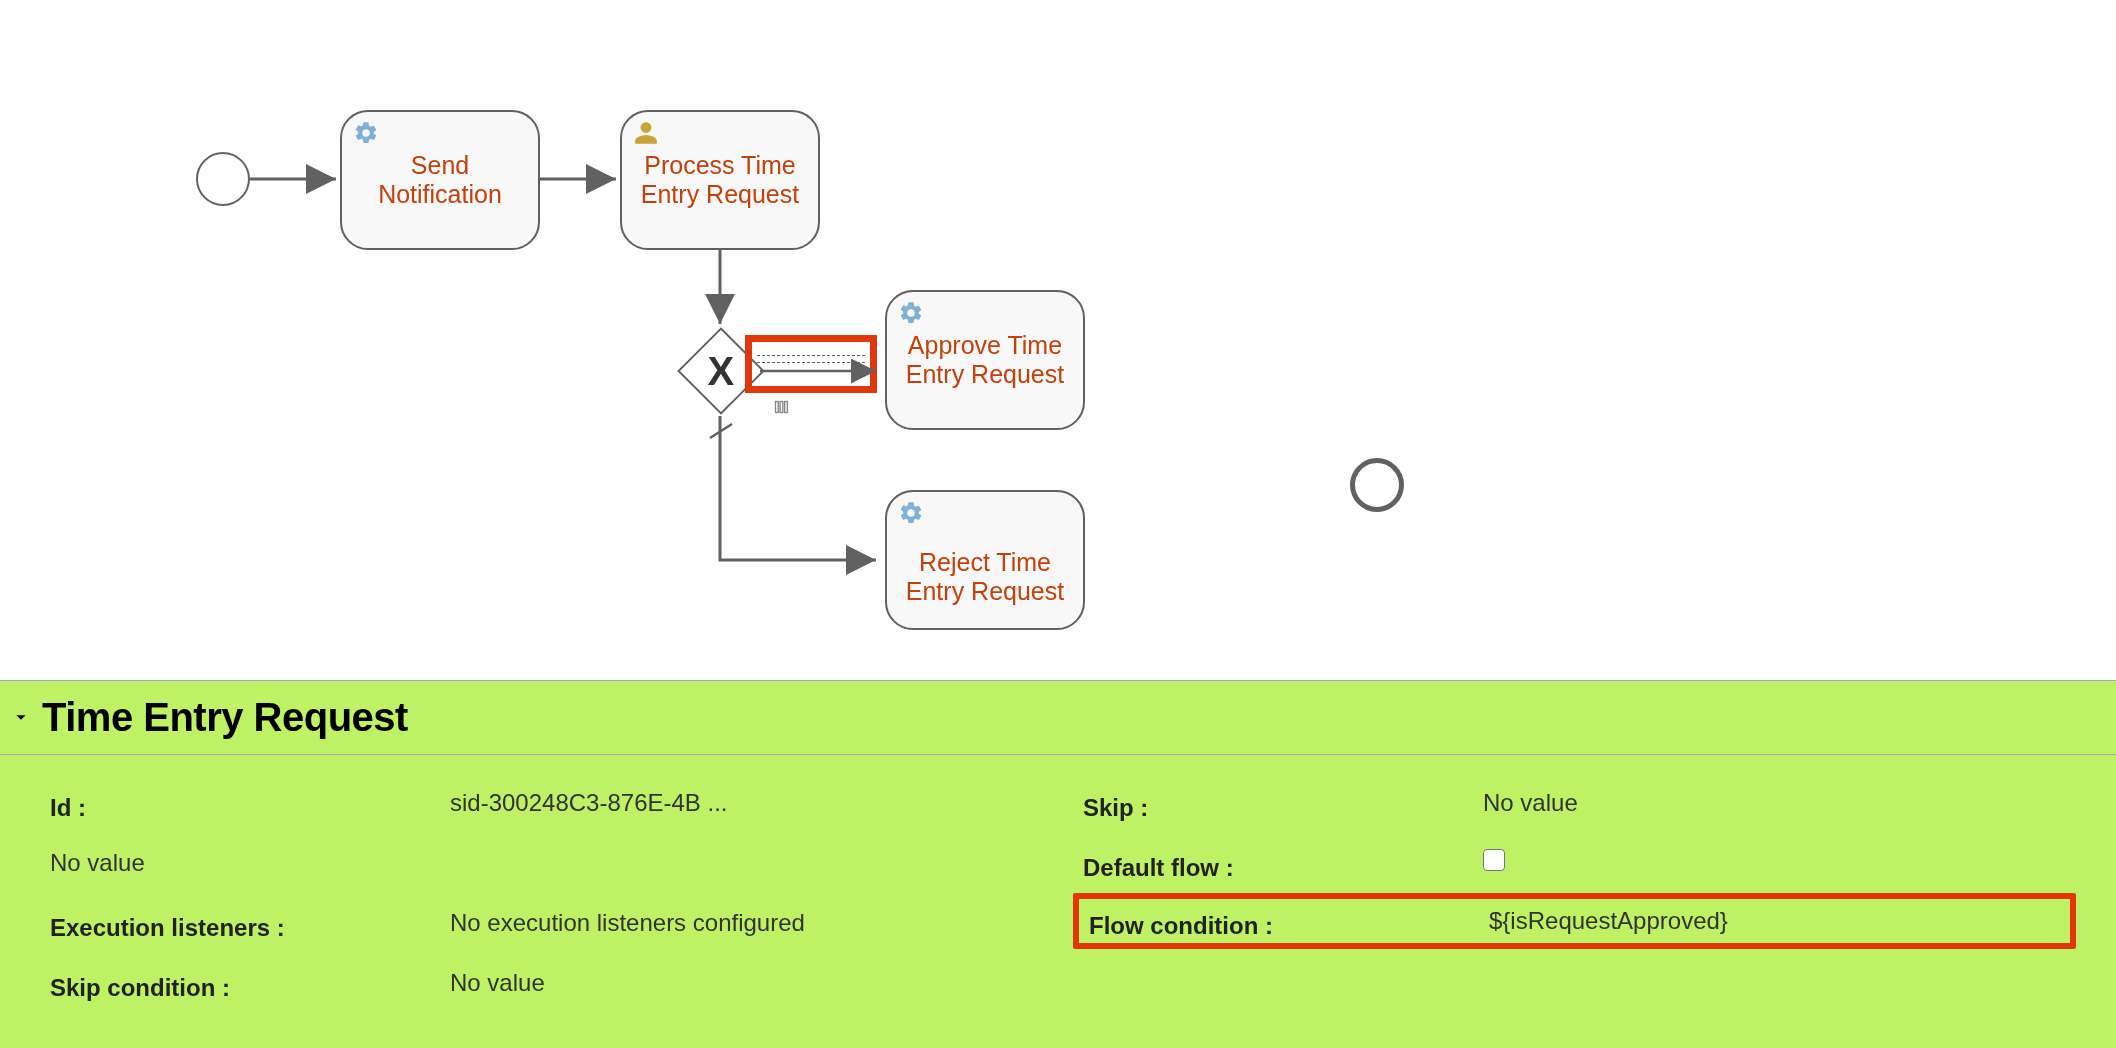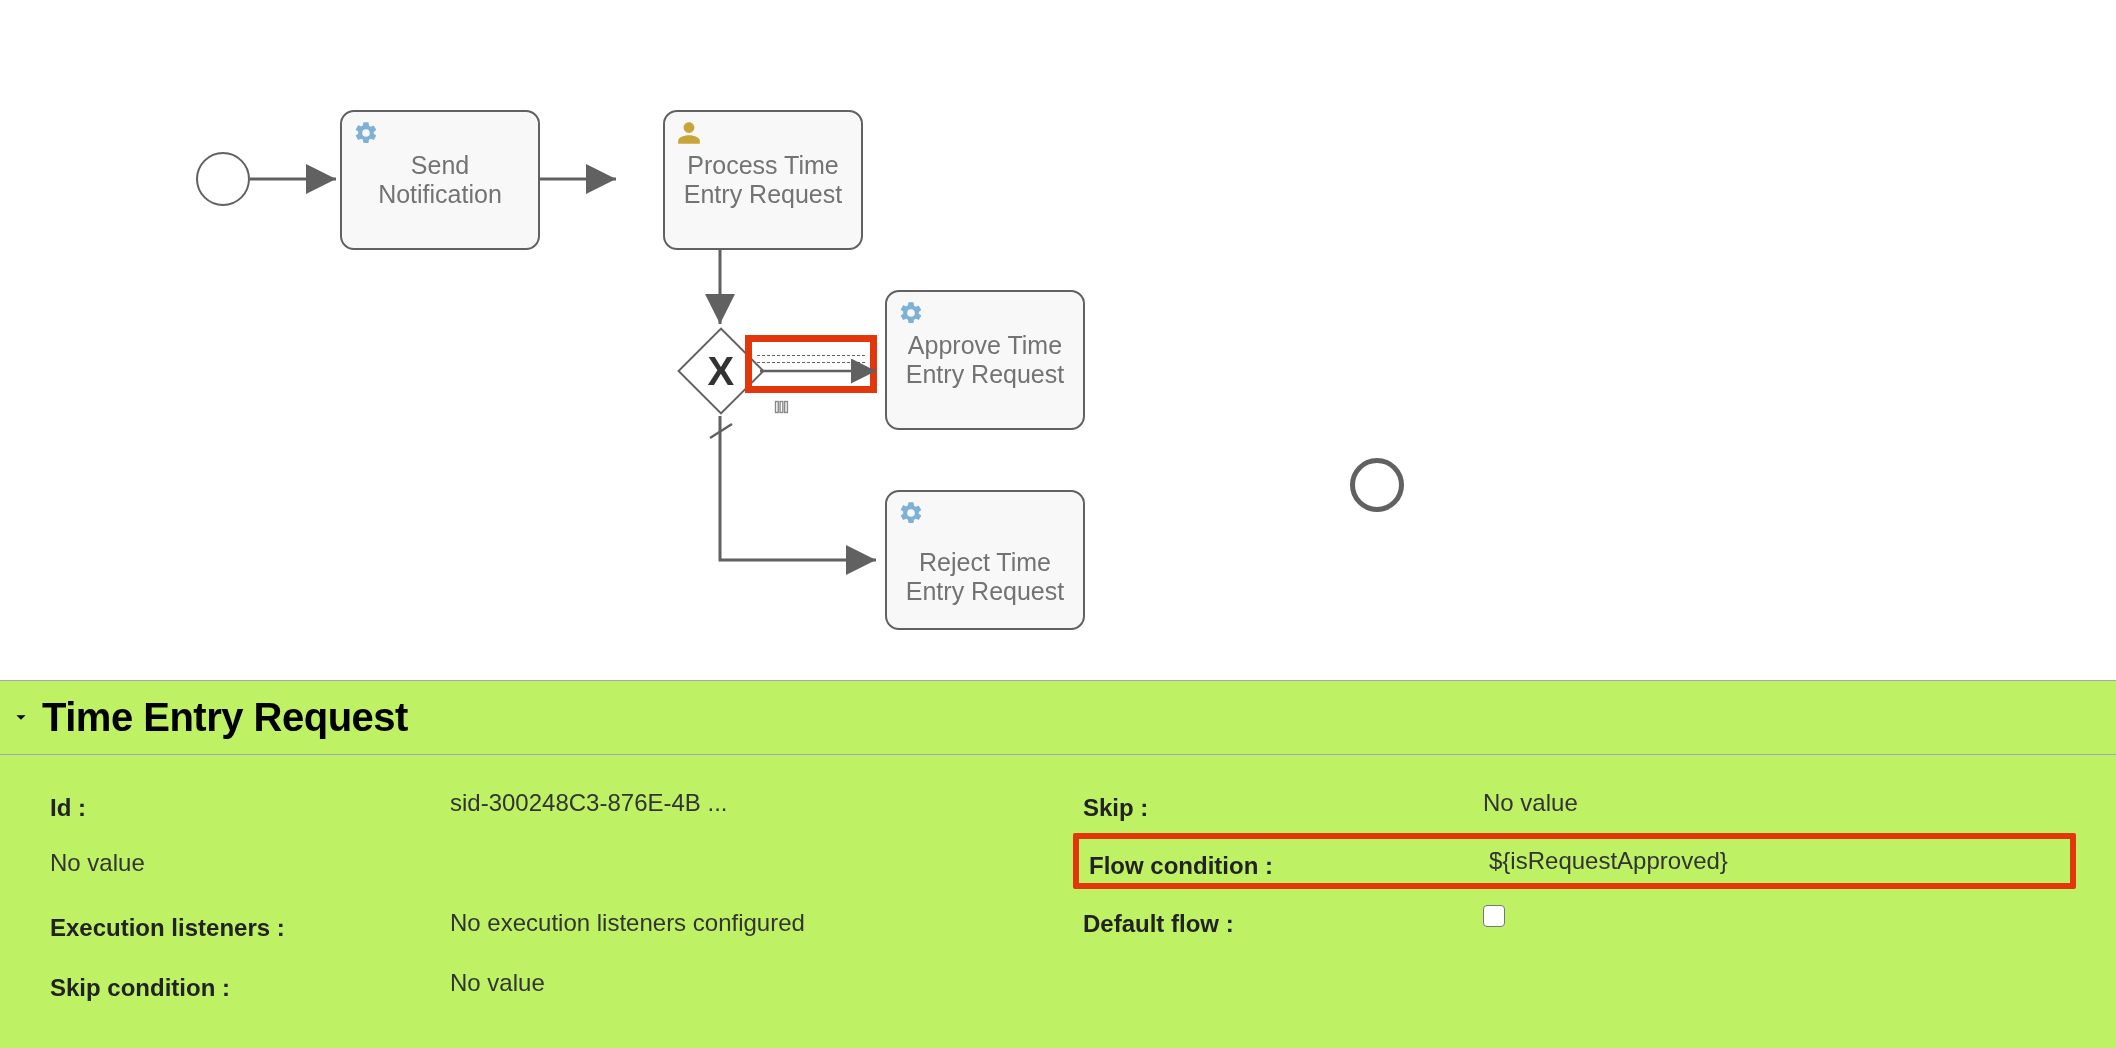--- a/index.html
+++ b/index.html
@@ -29,28 +29,28 @@
   }
   .end-event {
     width: 54px; height: 54px;
     border: 5px solid #616161;
     border-radius: 50%;
     background: #fff;
   }
   .task {
     width: 200px; height: 140px;
     border: 2px solid #616161;
-    border-radius: 14px;
+    border-radius: 28px;
     background: #f8f8f8;
     display: flex;
     align-items: center;
     justify-content: center;
     text-align: center;
     font-size: 25px;
-    color: #737373;
+    color: #c2410c;
     line-height: 1.15;
     padding: 8px;
   }
   .task-icon {
     position: absolute;
     top: 8px; left: 10px;
     width: 28px; height: 28px;
   }
   .gear-icon svg { width: 26px; height: 26px; }
   .user-icon svg { width: 26px; height: 26px; }
@@ -164,21 +164,21 @@
   <div class="bpmn-node task" style="left:340px; top:110px;">
     <span class="task-icon gear-icon">
       <svg viewBox="0 0 24 24" fill="#7fb0d6">
           <path d="M19.14 12.94a7.14 7.14 0 0 0 .05-.94 7.14 7.14 0 0 0-.05-.94l2.03-1.58a.5.5 0 0 0 .12-.64l-1.92-3.32a.5.5 0 0 0-.6-.22l-2.39.96a7.03 7.03 0 0 0-1.62-.94l-.36-2.54A.5.5 0 0 0 13.9 2h-3.84a.5.5 0 0 0-.5.42l-.36 2.54c-.58.24-1.12.55-1.62.94l-2.39-.96a.5.5 0 0 0-.6.22L2.67 8.48a.5.5 0 0 0 .12.64l2.03 1.58c-.03.31-.05.63-.05.94s.02.63.05.94l-2.03 1.58a.5.5 0 0 0-.12.64l1.92 3.32c.13.22.39.31.6.22l2.39-.96c.5.39 1.04.7 1.62.94l.36 2.54c.4.24.25.42.5.42h3.84c.25 0 .46-.18.5-.42l.36-2.54c.58-.24 1.12-.55 1.62-.94l2.39.96c.21.09.47 0 .6-.22l1.92-3.32a.5.5 0 0 0-.12-.64l-2.03-1.58zM12 15.5A3.5 3.5 0 1 1 12 8.5a3.5 3.5 0 0 1 0 7z"></path>
         </svg>
     </span>
     <span style="white-space:pre-line;">Send
 Notification</span>
   </div>
 
-  <div class="bpmn-node task" style="left:620px; top:110px;margin-left:43px;">
+  <div class="bpmn-node task" style="left:620px; top:110px;">
     <span class="task-icon user-icon">
       <svg viewBox="0 0 24 24" fill="#c9a439">
           <path d="M12 12c2.76 0 5-2.24 5-5s-2.24-5-5-5-5 2.24-5 5 2.24 5 5 5zm0 2c-3.33 0-10 1.67-10 5v3h20v-3c0-3.33-6.67-5-10-5z"></path>
         </svg>
     </span>
     <span style="white-space:pre-line;">Process Time
 Entry Request</span>
   </div>
 
   <div class="bpmn-node gateway" style="left:690px; top:340px;">
@@ -267,23 +267,23 @@
         <span class="prop-label">Skip condition :</span>
         <span class="prop-value">No value</span>
       </div>
     </div>
 
     <div>
       <div class="prop-row">
         <span class="prop-label">Skip :</span>
         <span class="prop-value">No value</span>
       </div>
+      <div class="prop-row">
+        <span class="prop-label">Default flow :</span>
+        <span class="prop-value"><span class="checkbox-box"></span></span>
+      </div>
       <div class="prop-row row-highlight">
         <span class="prop-label">Flow condition :</span>
         <span class="prop-value">${isRequestApproved}</span>
       </div>
-      <div class="prop-row">
-        <span class="prop-label">Default flow :</span>
-        <span class="prop-value"><span class="checkbox-box"></span></span>
-      </div>
     </div>
   </div>
 </div>
 
 </body></html>

